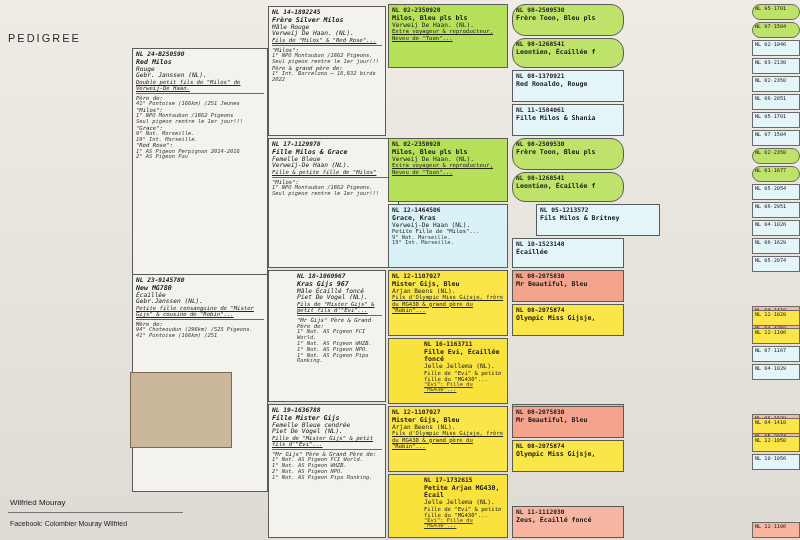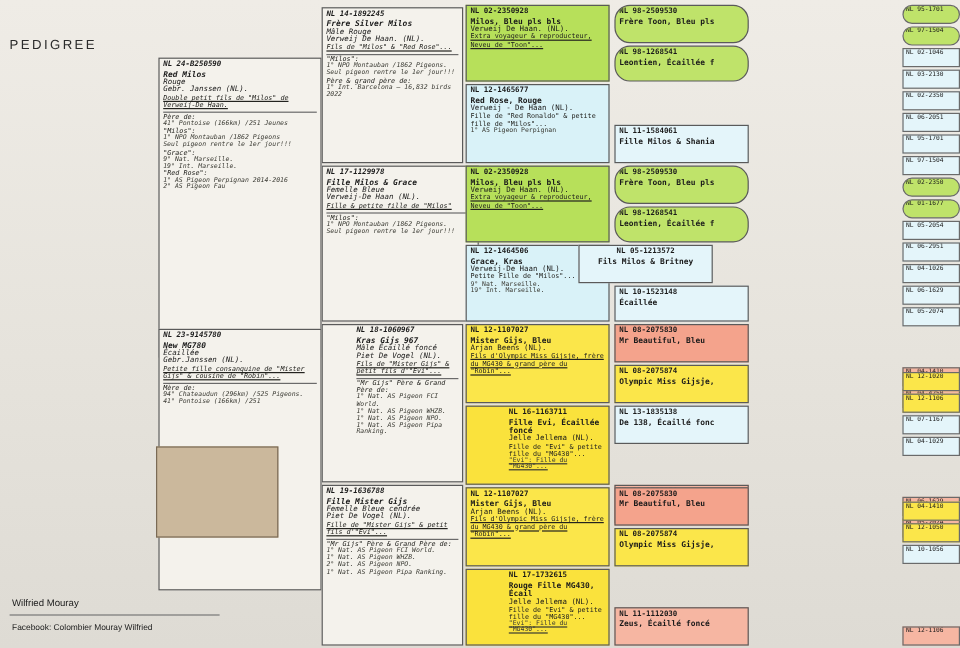--- a/index.html
+++ b/index.html
@@ -137,27 +137,20 @@
     <span class="small">1° Nat. AS Pigeon Pipa Ranking.</span>
   </div>
 
   <div class="card green" style="left:388px;top:4px;width:120px;height:64px;">
     <span class="code">NL 02-2350928</span>
     <span class="nm">Milos, Bleu pls bls</span>
     <span class="sub">Verweij De Haan. (NL).</span>
     <span class="note ul">Extra voyageur &amp; reproducteur, Neveu de "Toon"...</span>
   </div>
 
-  <div class="card cyan" style="left:388px;top:70px;width:120px;height:66px;">
-    <span class="code">NL 12-1465677</span>
-    <span class="nm">Red Rose, Rouge</span>
-    <span class="sub">Verweij - De Haan (NL).</span>
-    <span class="note">Fille de "Red Ronaldo" &amp; petite fille de "Milos"...</span>
-    <span class="small">1° AS Pigeon Perpignan</span>
-  </div>
 
   <div class="card green" style="left:388px;top:138px;width:120px;height:64px;">
     <span class="code">NL 02-2350928</span>
     <span class="nm">Milos, Bleu pls bls</span>
     <span class="sub">Verweij De Haan. (NL).</span>
     <span class="note ul">Extra voyageur &amp; reproducteur, Neveu de "Toon"...</span>
   </div>
 
   <div class="card cyan" style="left:388px;top:204px;width:120px;height:64px;">
     <span class="code">NL 12-1464506</span>
@@ -185,66 +178,66 @@
 
   <div class="card yellow" style="left:388px;top:406px;width:120px;height:66px;">
     <span class="code">NL 12-1107027</span>
     <span class="nm">Mister Gijs, Bleu</span>
     <span class="sub">Arjan Beens (NL).</span>
     <span class="note ul">Fils d'Olympic Miss Gijsje, frère du MG430 &amp; grand père du "Robin"...</span>
   </div>
 
   <div class="card yellow2" style="left:388px;top:474px;width:120px;height:64px;">
     <span class="code">NL 17-1732615</span>
-    <span class="nm">Rouge Fille MG430, Écail</span>
+    <span class="nm">Petite Arjan MG430, Écail</span>
     <span class="sub">Jelle Jellema (NL).</span>
     <span class="note">Fille de "Evi" &amp; petite fille du "MG430"...</span>
     <span class="small ul">"Evi": Fille du "MG430"...</span>
   </div>
 
   <div class="card green2" style="left:512px;top:4px;width:112px;height:32px;">
     <span class="code">NL 98-2509530</span>
     <span class="nm">Frère Toon, Bleu pls</span>
   </div>
   <div class="card green2" style="left:512px;top:38px;width:112px;height:30px;">
     <span class="code">NL 98-1268541</span>
     <span class="nm">Leontien, Écaillée f</span>
   </div>
+  <div class="card cyanl" style="left:512px;top:70px;width:112px;height:32px;">
+    <span class="code">NL 08-1370921</span>
+    <span class="nm">Red Ronaldo, Rouge</span>
+  </div>
   <div class="card cyanl" style="left:512px;top:104px;width:112px;height:32px;">
     <span class="code">NL 11-1584061</span>
     <span class="nm">Fille Milos &amp; Shania</span>
   </div>
   <div class="card green2" style="left:512px;top:138px;width:112px;height:32px;">
     <span class="code">NL 98-2509530</span>
     <span class="nm">Frère Toon, Bleu pls</span>
   </div>
   <div class="card green2" style="left:512px;top:172px;width:112px;height:30px;">
     <span class="code">NL 98-1268541</span>
     <span class="nm">Leontien, Écaillée f</span>
   </div>
-  <div class="card cyanl" style="left:482px;top:204px;width:112px;height:32px;text-align:center;">
+  <div class="card cyanl" style="left:536px;top:204px;width:124px;height:32px;">
     <span class="code">NL 05-1213572</span>
     <span class="nm">Fils Milos &amp; Britney</span>
   </div>
   <div class="card cyanl" style="left:512px;top:238px;width:112px;height:30px;">
     <span class="code">NL 10-1523148</span>
     <span class="nm">Écaillée</span>
   </div>
   <div class="card salmon" style="left:512px;top:270px;width:112px;height:32px;">
     <span class="code">NL 08-2075830</span>
     <span class="nm">Mr Beautiful, Bleu</span>
   </div>
   <div class="card yellow" style="left:512px;top:304px;width:112px;height:32px;">
     <span class="code">NL 08-2075874</span>
     <span class="nm">Olympic Miss Gijsje,</span>
   </div>
-  <div class="card cyanl" style="left:512px;top:338px;width:112px;height:32px;">
-    <span class="code">NL 13-1835138</span>
-    <span class="nm">De 138, Écaillé fonc</span>
-  </div>
   <div class="card salmon2" style="left:512px;top:372px;width:112px;height:32px;">
     <span class="code">NL 13-1755056</span>
     <span class="nm">Evi, Bleue</span>
   </div>
   <div class="card salmon" style="left:512px;top:406px;width:112px;height:32px;">
     <span class="code">NL 08-2075830</span>
     <span class="nm">Mr Beautiful, Bleu</span>
   </div>
   <div class="card yellow" style="left:512px;top:440px;width:112px;height:32px;">
     <span class="code">NL 08-2075874</span>

